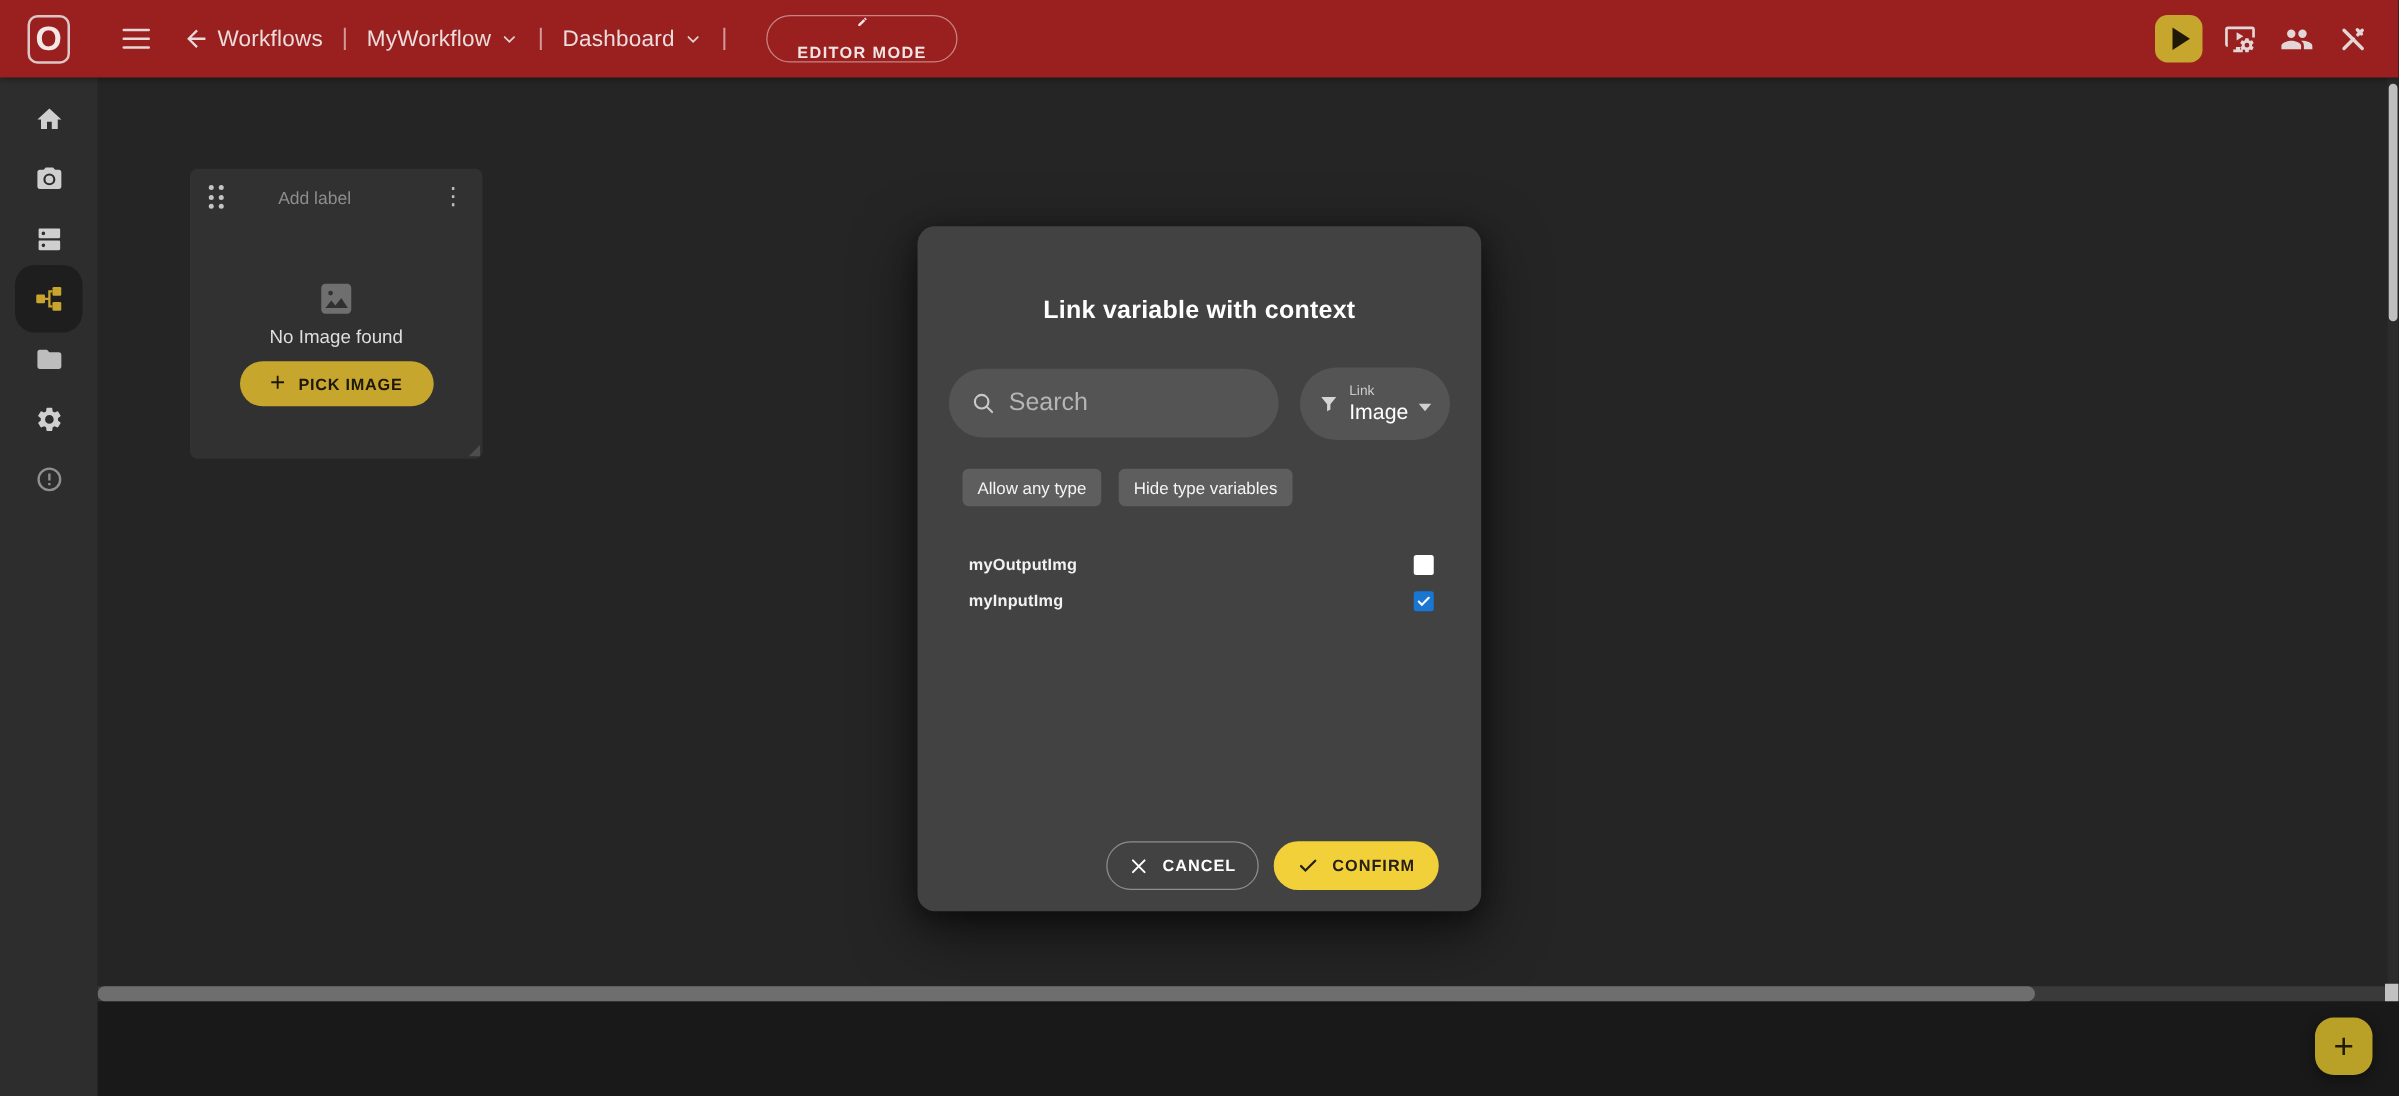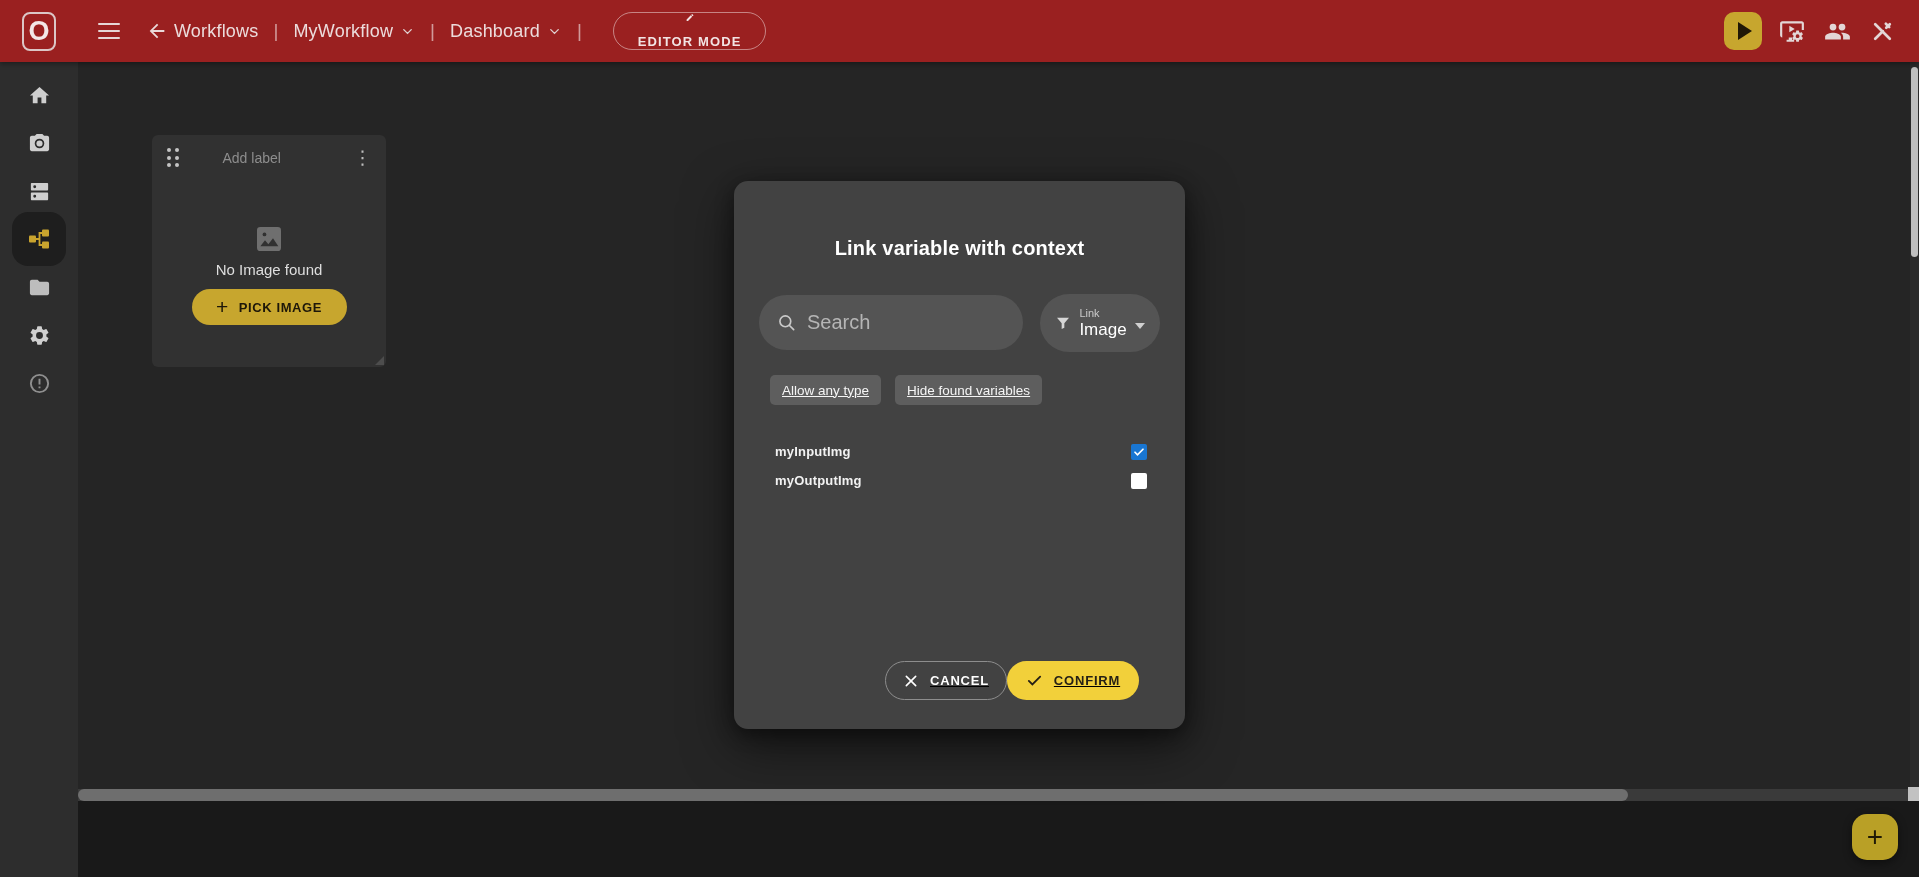--- a/index.html
+++ b/index.html
@@ -78,30 +78,30 @@
   .type-dd { position:absolute; left:306px; top:113px; width:120px; height:58px; border-radius:29px;
              background:#545454; border:none; cursor:pointer; display:flex; align-items:center;
              justify-content:center; gap:8px; font-family:inherit; }
   .type-texts { display:flex; flex-direction:column; align-items:flex-start; line-height:1.15; }
   .type-label { font-size:11px; color:#cbcbcb; }
   .type-value { font-size:17px; color:#ffffff; }
   .dd-caret { width:0; height:0; border-left:5px solid transparent; border-right:5px solid transparent;
               border-top:6px solid #d0d0d0; margin-top:6px; }
   .chips-row { position:absolute; left:36px; top:194px; display:flex; gap:14px; }
   .chip { height:30px; padding:0 12px; border-radius:5px; background:#5e5e5e; border:none; cursor:pointer;
-          color:#f5f5f5; font-size:13.5px; display:flex; align-items:center; font-family:inherit;text-decoration:underline; }
+          color:#f5f5f5; font-size:13.5px; display:flex; align-items:center; font-family:inherit; }
   .vars-list { position:absolute; left:41px; right:38px; top:256px; }
   .var-row { height:29px; display:flex; align-items:center; justify-content:space-between; cursor:pointer; }
   .var-name { font-size:13px; font-weight:700; color:#f2f2f2; letter-spacing:.2px; }
   .checkbox { width:16px; height:16px; border-radius:2px; background:#ffffff; display:flex;
               align-items:center; justify-content:center; cursor:pointer; }
   .checkbox svg { display:none; }
   .checkbox.checked { background:#1976d2; }
   .checkbox.checked svg { display:block; }
-  .modal-actions { position:absolute; left:151px; top:480px; display:flex; gap:0;text-decoration:underline; }
+  .modal-actions { position:absolute; left:151px; top:492px; display:flex; gap:12px; }
   .cancel-btn { width:122px; height:39px; border-radius:20px; border:1px solid #8d8d8d; background:none;
                 display:flex; align-items:center; justify-content:center; gap:11px; cursor:pointer;
                 color:#ffffff; font-size:13px; font-weight:600; letter-spacing:.8px; font-family:inherit; }
   .confirm-btn { width:132px; height:39px; border-radius:20px; border:none; background:#f2d03a;
                 display:flex; align-items:center; justify-content:center; gap:11px; cursor:pointer;
                 color:#252015; font-size:13px; font-weight:700; letter-spacing:.8px; font-family:inherit; }
 
   
   .h-scroll-track { position:absolute; left:78px; top:789px; width:1830px; height:12px; background:#3a3a3a; z-index:65; }
   .h-scroll-thumb { position:absolute; left:0; top:0; width:1550px; height:12px; background:#6e6e6e; border-radius:6px; cursor:pointer; }
@@ -285,36 +285,36 @@
         </svg>
         <span class="type-texts">
           <span class="type-label">Link</span>
           <span class="type-value">Image</span>
         </span>
         <span class="dd-caret"></span>
       </button>
 
       <div class="chips-row">
         <button class="chip">Allow any type</button>
-        <button class="chip">Hide found variables</button>
+        <button class="chip">Hide type variables</button>
       </div>
 
       <div class="vars-list">
+        <div class="var-row">
+          <span class="var-name">myOutputImg</span>
+          <span class="checkbox">
+            
+          </span>
+        </div>
         <div class="var-row">
           <span class="var-name">myInputImg</span>
           <span class="checkbox checked">
             <svg width="12" height="12" viewBox="0 0 24 24">
               <path d="M4 12.5l5 5L20 6.5" fill="none" stroke="#ffffff" stroke-width="3.4" stroke-linecap="round"></path>
             </svg>
-          </span>
-        </div>
-        <div class="var-row">
-          <span class="var-name">myOutputImg</span>
-          <span class="checkbox">
-            
           </span>
         </div>
       </div>
 
       <div class="modal-actions">
         <button class="cancel-btn">
           <svg width="16" height="16" viewBox="0 0 24 24" stroke="#ffffff" stroke-width="2.4" stroke-linecap="round" fill="none">
             <path d="M5 5l14 14M19 5L5 19"></path>
           </svg>
           <span>CANCEL</span>

